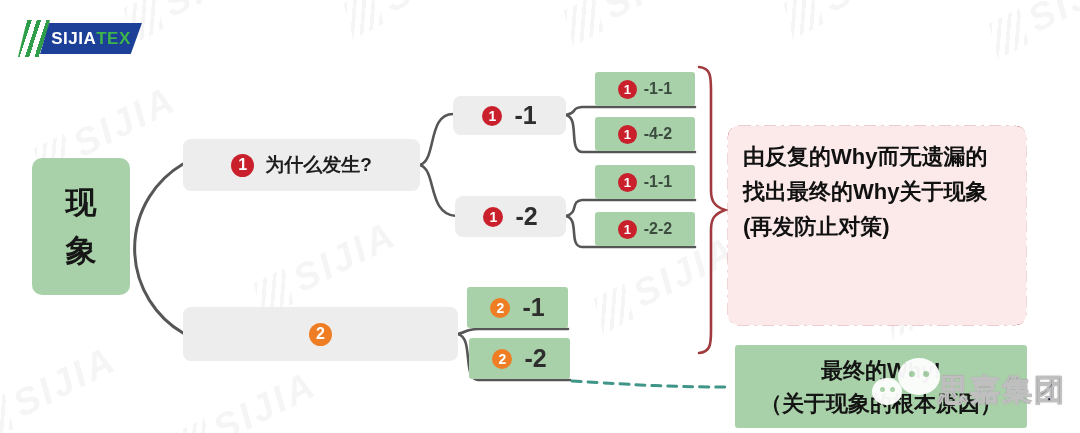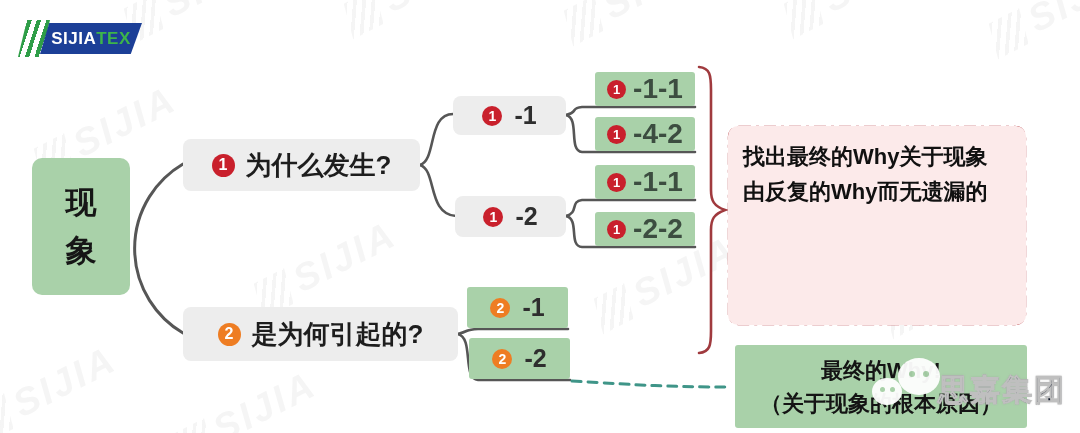--- a/index.html
+++ b/index.html
@@ -45,34 +45,34 @@
       background:var(--red-badge);color:#fff;font-weight:700;flex:0 0 auto;}
   .badge.orange{background:var(--orange-badge);}
   .nlabel{font-weight:700;color:var(--text-dark);white-space:nowrap;}
 
   .root-node{left:32px;top:158px;width:98px;height:137px;background:var(--green-box);border-radius:10px;
       flex-direction:column;justify-content:center;gap:17px;z-index:2;}
   .root-node .rchar{font-size:31px;font-weight:800;color:#161616;line-height:1;}
 
   .b1{left:183px;top:139px;width:237px;height:52px;justify-content:center;gap:11px;}
   .b1 .badge,.b2 .badge{width:23px;height:23px;font-size:16px;}
-  .b1 .nlabel,.b2 .nlabel{font-size:26px;}
+  .b1 .nlabel,.b2 .nlabel{font-size:19px;}
   .b2{left:183px;top:307px;width:275px;height:54px;justify-content:center;gap:11px;}
 
   .sub{justify-content:center;gap:12px;}
   .sub .badge{width:20px;height:20px;font-size:14px;}
   .sub .nlabel{font-size:25px;color:#2e2e2e;}
   .s11{left:453px;top:96px;width:113px;height:39px;}
   .s12{left:455px;top:196px;width:111px;height:41px;}
   .g21{left:467px;top:287px;width:101px;height:41px;}
   .g22{left:469px;top:338px;width:101px;height:41px;}
 
   .leaf{justify-content:center;gap:7px;}
   .leaf .badge{width:19px;height:19px;font-size:13px;}
-  .leaf .nlabel{font-size:28px;color:var(--leaf-text);}
+  .leaf .nlabel{font-size:16px;color:var(--leaf-text);}
   .l111{left:595px;top:72px;width:100px;height:34px;}
   .l112{left:595px;top:117px;width:100px;height:34px;}
   .l121{left:595px;top:165px;width:100px;height:34px;}
   .l122{left:595px;top:212px;width:100px;height:34px;}
 
   .note{position:absolute;left:728px;top:126px;width:298px;height:199px;background:var(--note-bg);
       border-radius:10px;padding:13px 15px 0 15px;z-index:2;}
   .note-line{font-size:22px;font-weight:700;color:#111;line-height:35px;white-space:nowrap;}
 
   .final{position:absolute;left:735px;top:345px;width:292px;height:83px;background:var(--green-box);
@@ -170,21 +170,20 @@
     <span class="rchar">象</span>
   </div>
 
   <div class="node gray b1">
     <span class="badge">1</span>
     <span class="nlabel">为什么发生?</span>
   </div>
 
   <div class="node gray b2">
     <span class="badge orange">2</span>
-    <span class="nlabel">是为何引起的?</span>
   </div>
 
   <div class="node gray sub s11">
     <span class="badge">1</span>
     <span class="nlabel">-1</span>
   </div>
   <div class="node gray sub s12">
     <span class="badge">1</span>
     <span class="nlabel">-2</span>
   </div>
@@ -209,22 +208,23 @@
   <div class="node green sub g21">
     <span class="badge orange">2</span>
     <span class="nlabel">-1</span>
   </div>
   <div class="node green sub g22">
     <span class="badge orange">2</span>
     <span class="nlabel">-2</span>
   </div>
 
   <div class="note">
+    <div class="note-line">由反复的Why而无遗漏的</div>
     <div class="note-line">找出最终的Why关于现象</div>
-    <div class="note-line">由反复的Why而无遗漏的</div>
+    <div class="note-line">(再发防止对策)</div>
   </div>
 
   <div class="final">
     <div>最终的Why!</div>
     <div>（关于现象的根本原因）</div>
   </div>
 
   <div class="wechat">
     <div class="bub big">
         <i class="eye e1"></i>

